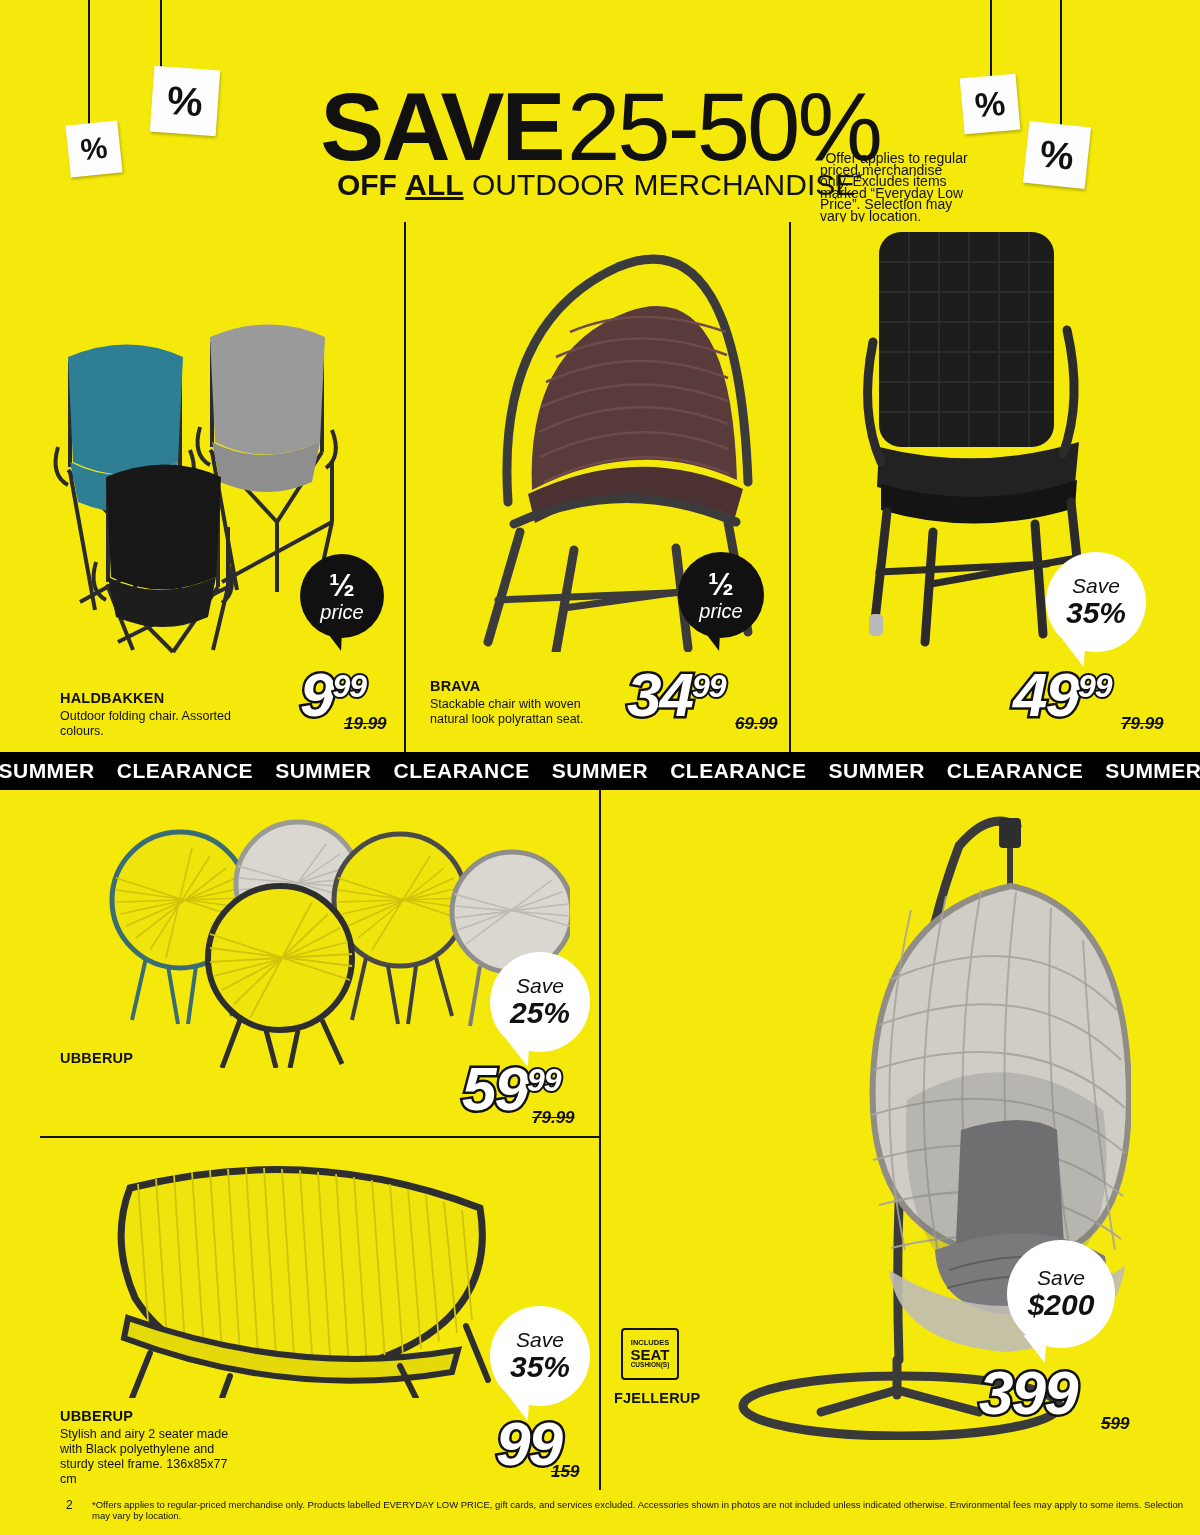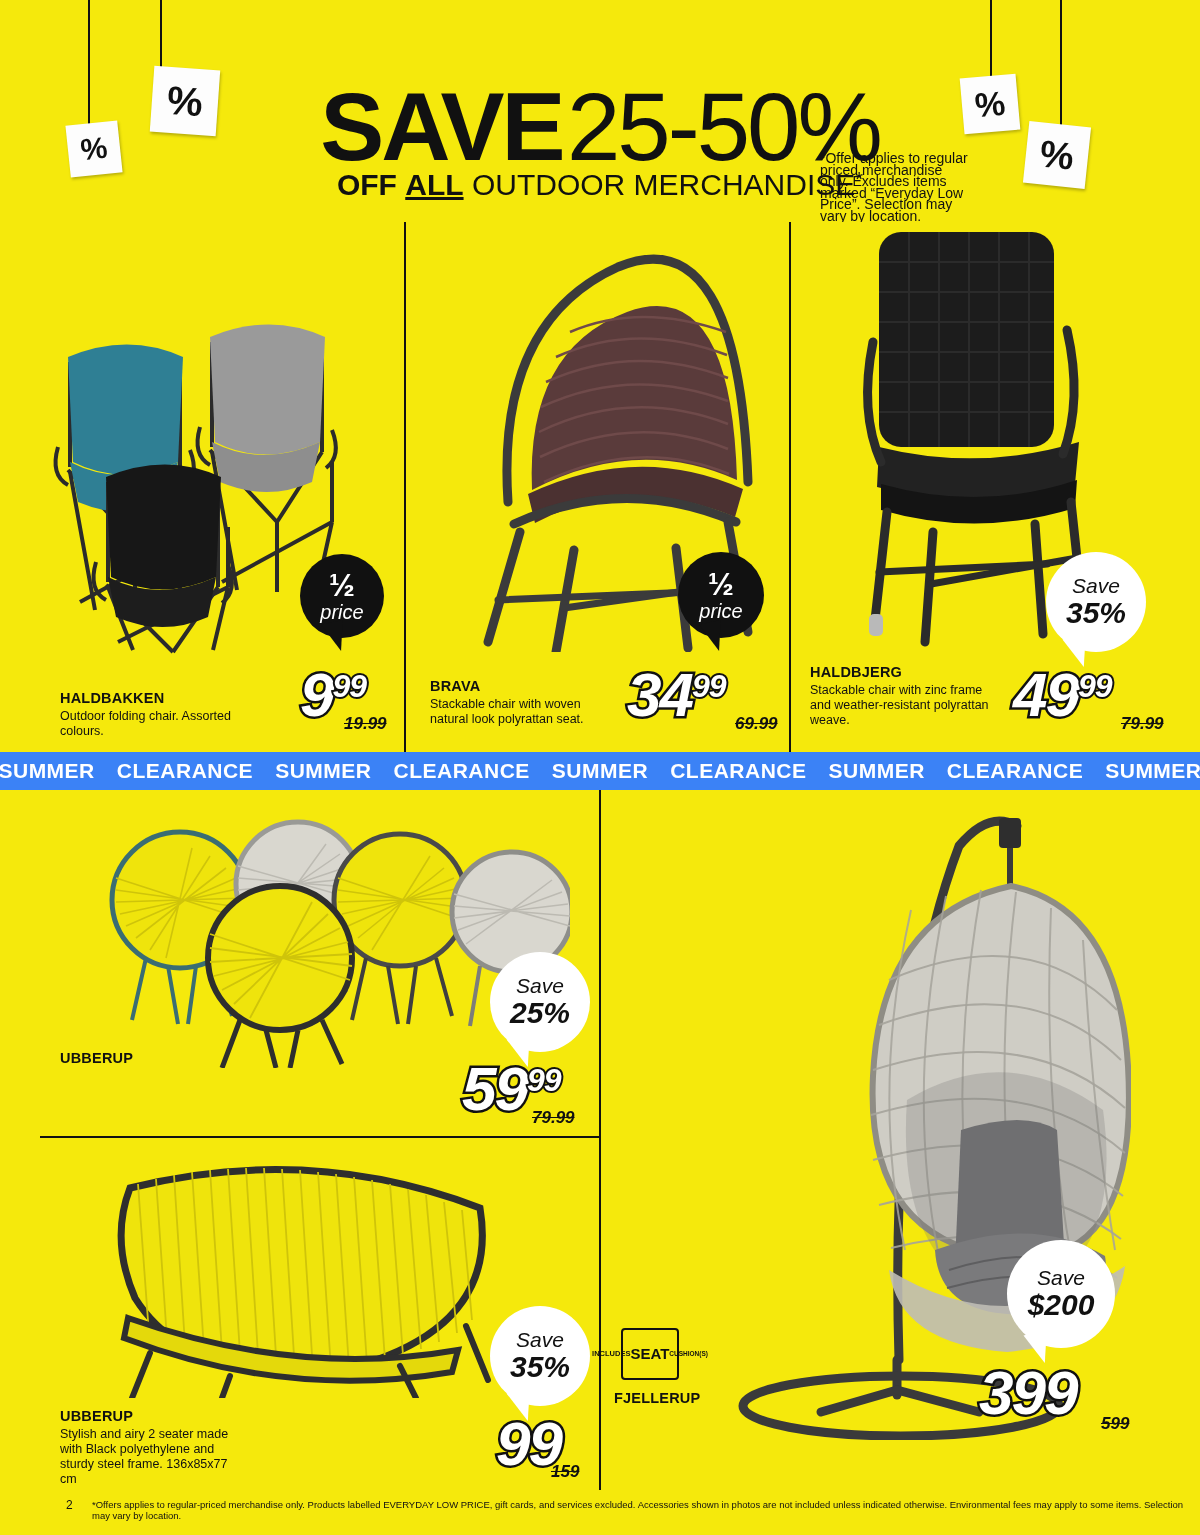--- a/index.html
+++ b/index.html
@@ -143,21 +143,21 @@
     width: 0; height: 0;
     border-left: 14px solid transparent;
     border-right: 10px solid transparent;
     border-top: 32px solid #fff;
     transform: rotate(-14deg);
   }
 
   
   .band {
     position: absolute; left: 0; top: 752px; width: 1200px; height: 38px;
-    background: #3b82f6; color: #fff;
+    background: #000000; color: #fff;
     display: flex; align-items: center; justify-content: center;
     gap: 22px;
     font-size: 21px; font-weight: 700; letter-spacing: .5px;
   }
 
   
   .row2 { position: absolute; top: 790px; left: 0; width: 1200px; height: 700px; }
   .divider-h { position: absolute; background: #111; }
 
   .footer {
@@ -165,21 +165,21 @@
     background: #f5e90c;
   }
   .footer .pg { position: absolute; left: 66px; top: 8px; font-size: 12px; color: #111; }
   .footer .txt { position: absolute; left: 92px; top: 9px; font-size: 9.5px; color: #111; }
 
   .cushion-badge {
     position: absolute;
     width: 58px; height: 52px;
     border: 2px solid #111; border-radius: 4px;
     background: #f5e90c;
-    display: flex; align-items: center; justify-content: center;
+    display: flex; flex-direction: column; align-items: center; justify-content: center;
     line-height: 1.05; color: #111; text-align: center;
   }
   .cushion-badge .c1 { font-size: 7.5px; font-weight: 700; }
   .cushion-badge .c2 { font-size: 15px; font-weight: 700; }
   .cushion-badge .c3 { font-size: 6.5px; font-weight: 700; }
 
   
   svg { display:block; }
 </style>
 </head>
@@ -363,24 +363,20 @@
           <rect x="256" y="386" width="14" height="22" rx="5" fill="#b9b9b9"></rect>
         </svg>
       </div>
 
       <div class="bubble-white" style="left:255px; top:330px; width:100px; height:100px; box-shadow:none;">
         <div class="l1">Save</div>
         <div class="l2">35%</div>
         <div class="tail"></div>
       </div>
 
-      <div style="position:absolute; left:19px; top:442px; width:180px;">
-        <div class="name">HALDBJERG</div>
-        <div class="desc">Stackable chair with zinc frame and weather-resistant polyrattan weave.</div>
-      </div>
 
       <div class="price" style="left:222px; top:442px;">
         <span class="main">49</span><span class="cents">99</span>
       </div>
       <div class="was" style="left:330px; top:492px;">79.99</div>
     </div>
   </div>
 
   <div class="band">
     <span>SUMMER</span>

